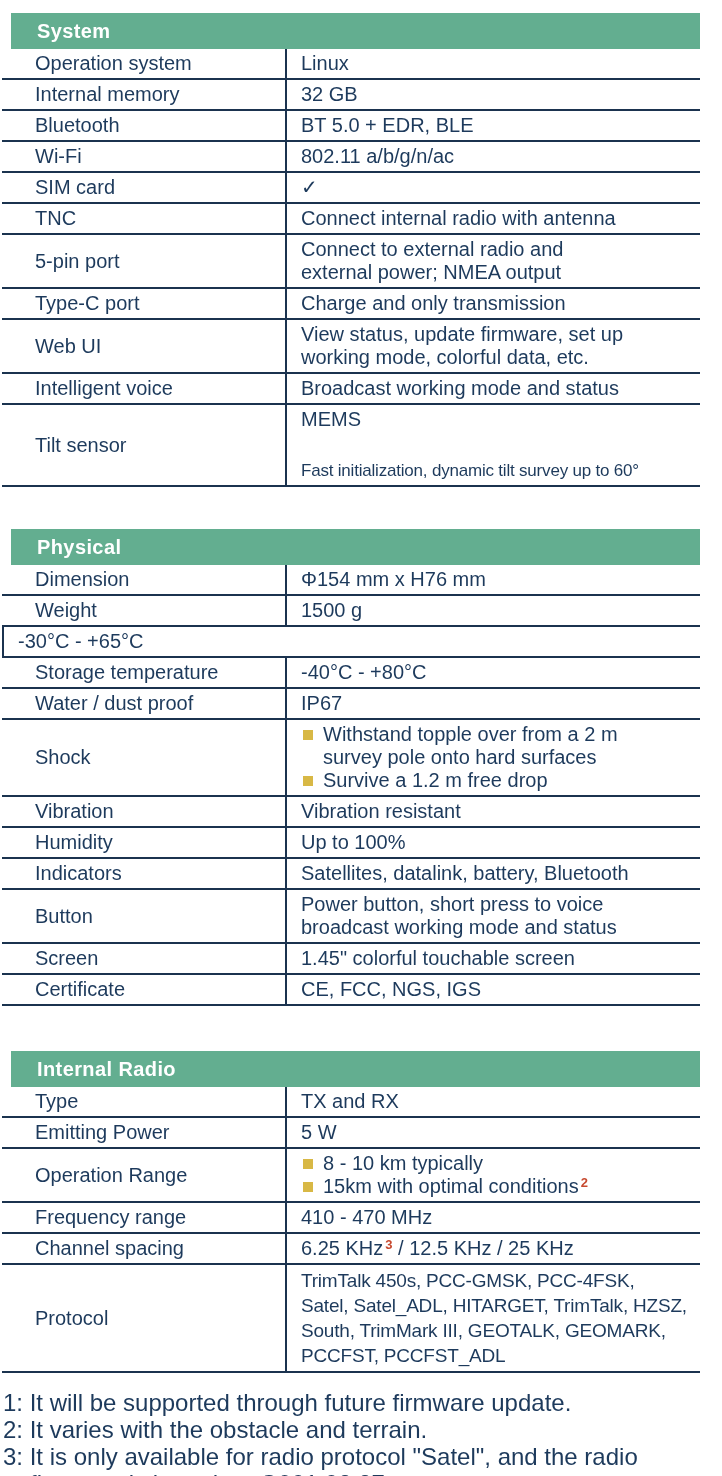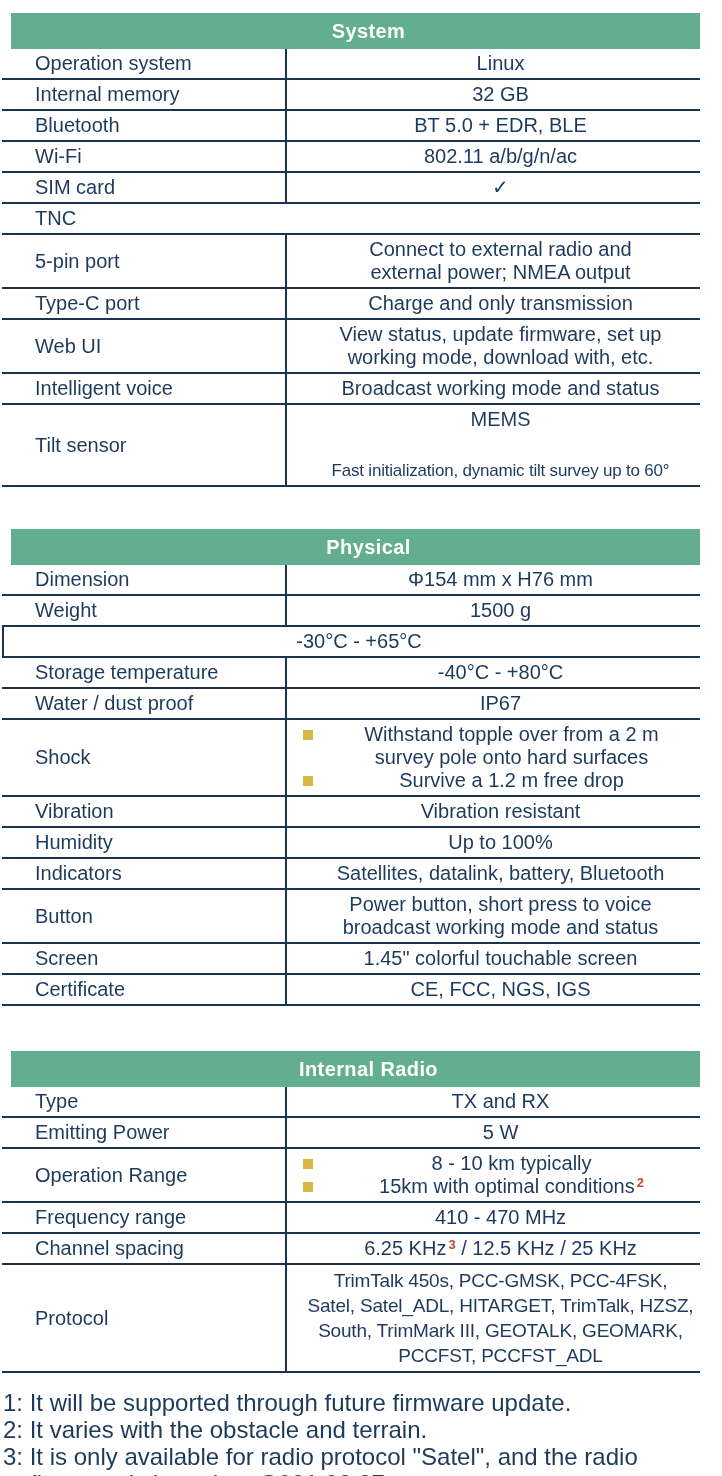--- a/index.html
+++ b/index.html
@@ -12,21 +12,21 @@
   }
   *{box-sizing:border-box;}
   html,body{margin:0;padding:0;}
   body{
     width:722px;height:1476px;overflow:hidden;
     background:var(--bg);
     font-family:"Liberation Sans", sans-serif;
     color:var(--text);
   }
   .page{position:relative;width:722px;height:1476px;padding-top:13px;}
-  .spec-table{margin:0 0 0 2px;width:698px;text-align:center;}
+  .spec-table{margin:0 0 0 2px;width:698px;}
   .spec-table + .spec-table{margin-top:42px;}
   .table-header{
     margin-left:9px;height:36px;line-height:36px;
     background:var(--green);color:#ffffff;
     font-size:20px;font-weight:bold;letter-spacing:0.4px;
     padding-left:26px;
   }
   .row{display:flex;border-bottom:2px solid var(--line);font-size:20px;line-height:23px;}
   .cell-label{
     width:283px;flex:0 0 283px;
@@ -92,39 +92,42 @@
           </div>
         </div>
         <div class="row">
           <div class="cell-label">SIM card</div>
           <div class="cell-value">
             <div class="line">✓</div>
           </div>
         </div>
         <div class="row">
           <div class="cell-label">TNC</div>
+          <div class="cell-value">
+            <div class="line">Connect internal radio with antenna</div>
+          </div>
         </div>
         <div class="row">
           <div class="cell-label">5-pin port</div>
           <div class="cell-value">
             <div class="line">Connect to external radio and</div>
             <div class="line">external power; NMEA output</div>
           </div>
         </div>
         <div class="row">
           <div class="cell-label">Type-C port</div>
           <div class="cell-value">
             <div class="line">Charge and only transmission</div>
           </div>
         </div>
         <div class="row">
           <div class="cell-label">Web UI</div>
           <div class="cell-value">
             <div class="line">View status, update firmware, set up</div>
-            <div class="line">working mode, download with, etc.</div>
+            <div class="line">working mode, colorful data, etc.</div>
           </div>
         </div>
         <div class="row">
           <div class="cell-label">Intelligent voice</div>
           <div class="cell-value">
             <div class="line">Broadcast working mode and status</div>
           </div>
         </div>
         <div class="row">
           <div class="cell-label">Tilt sensor</div>

